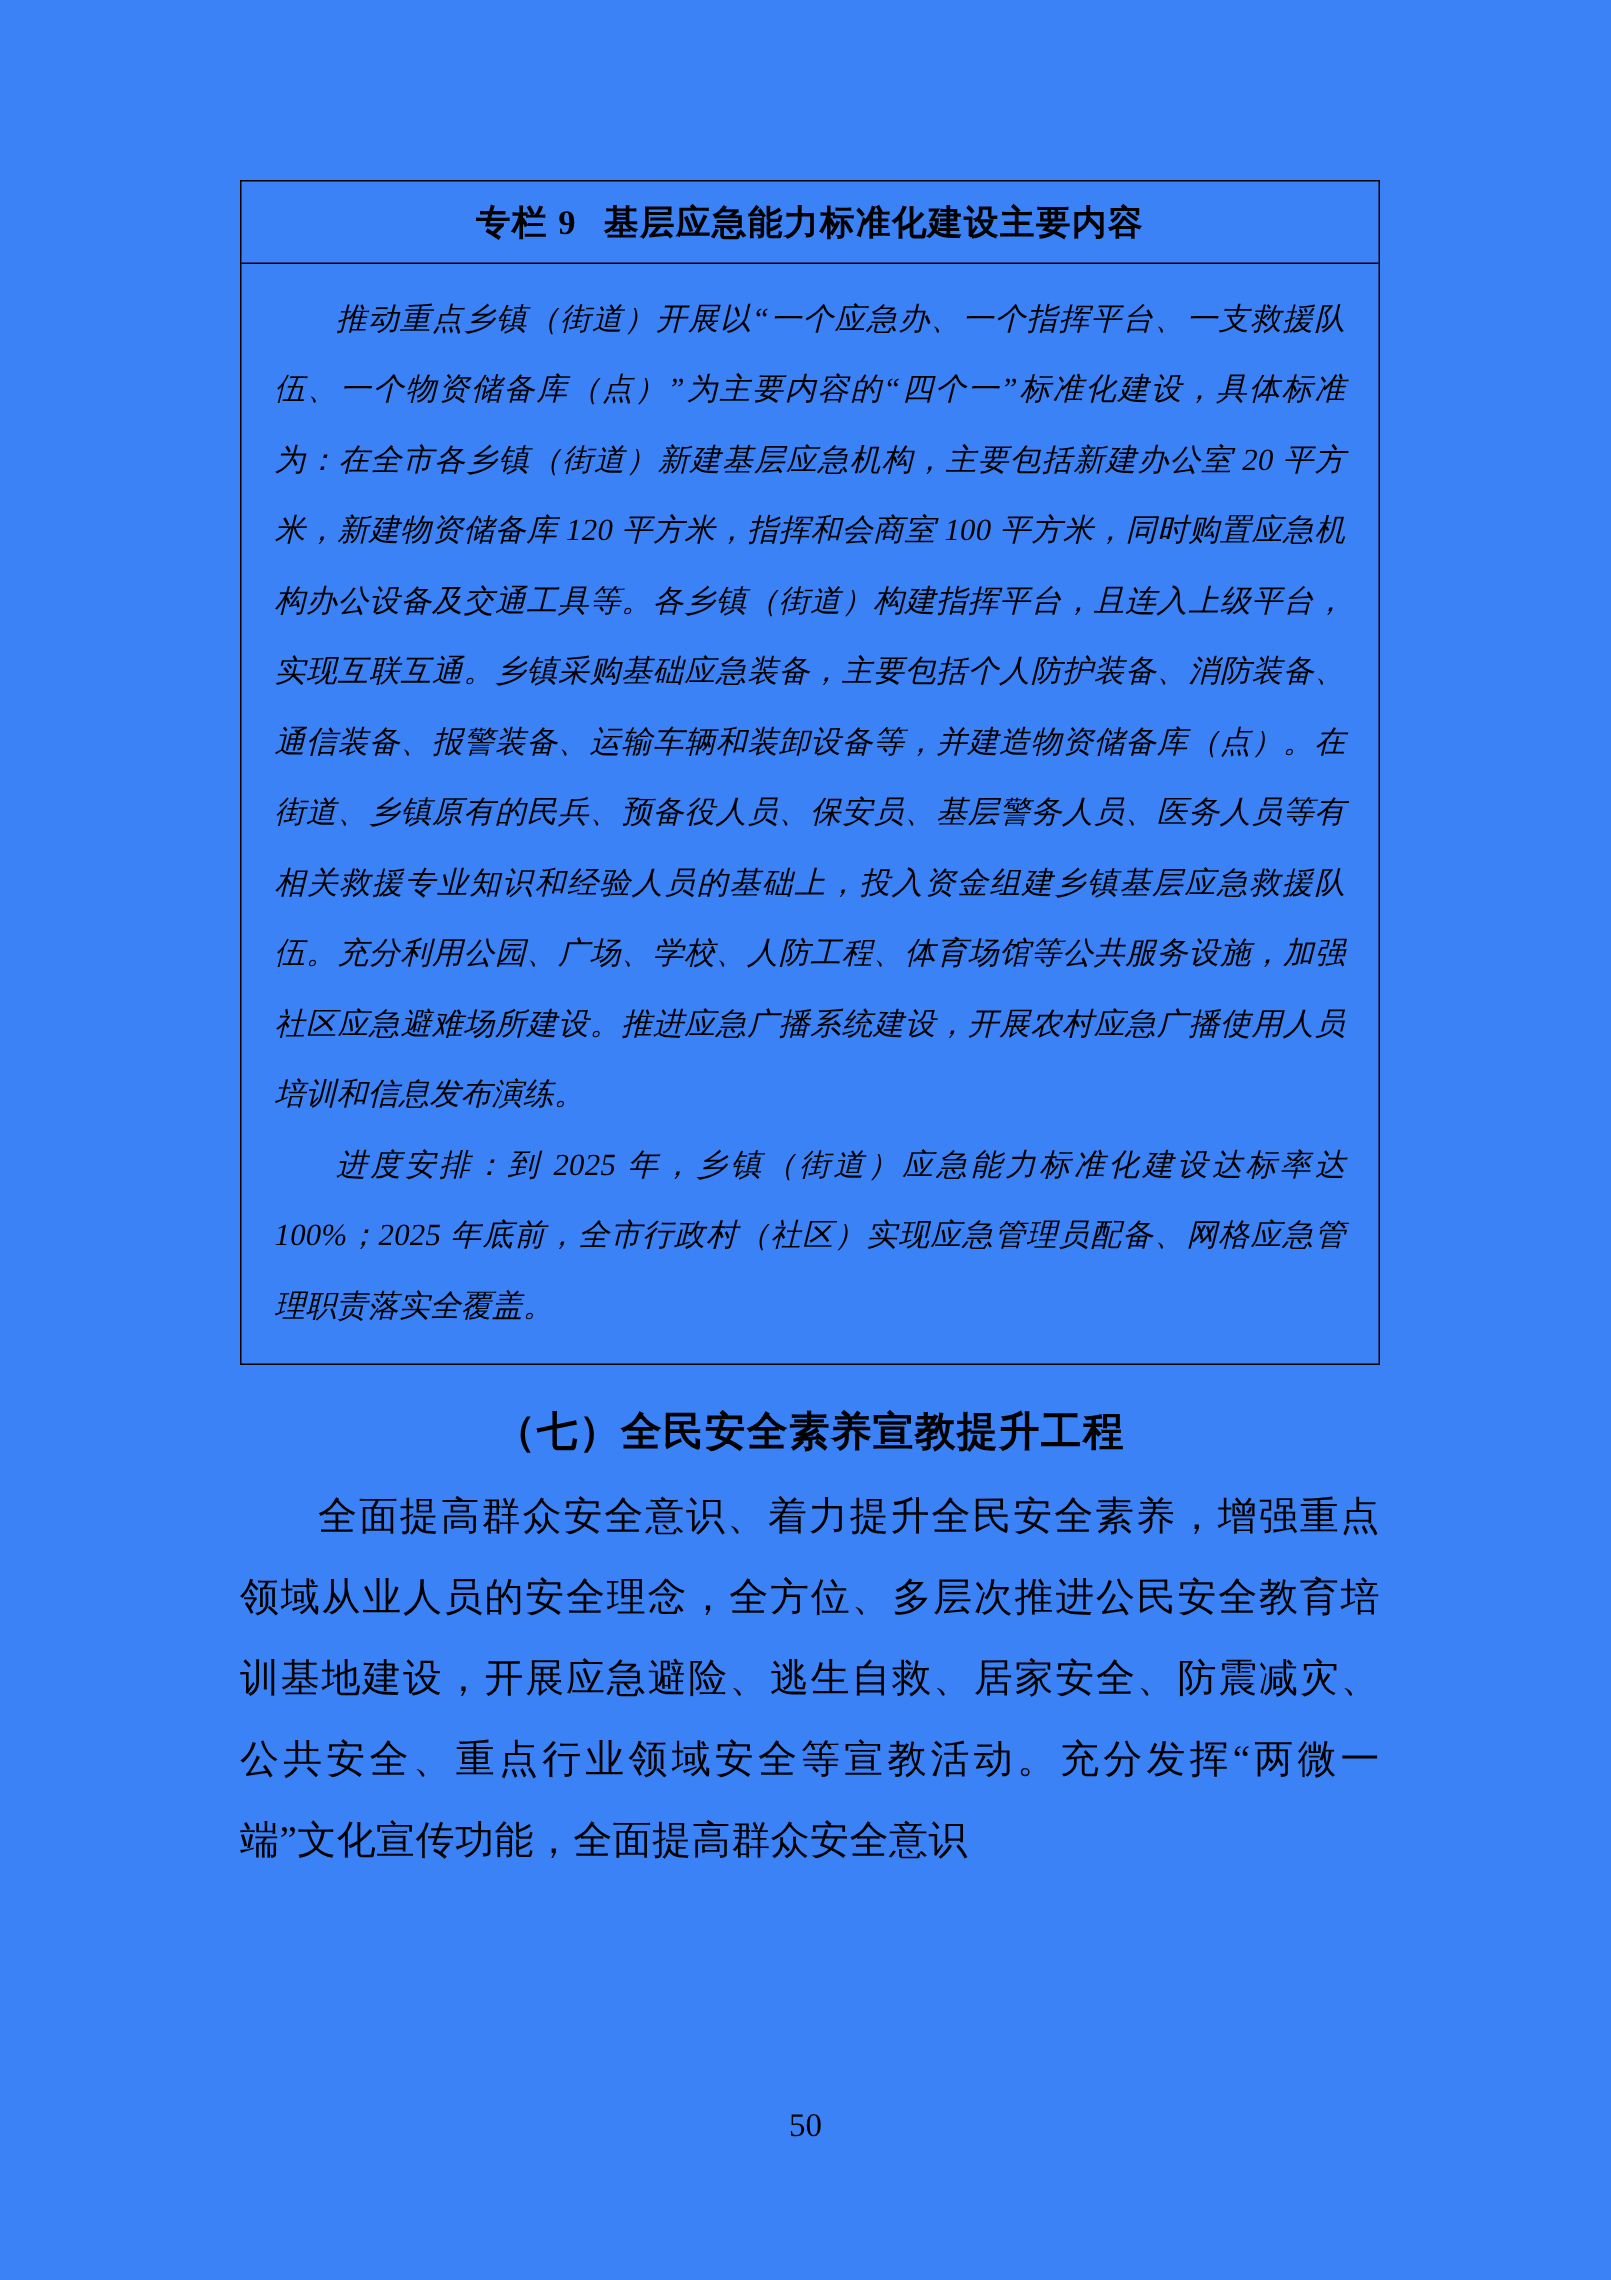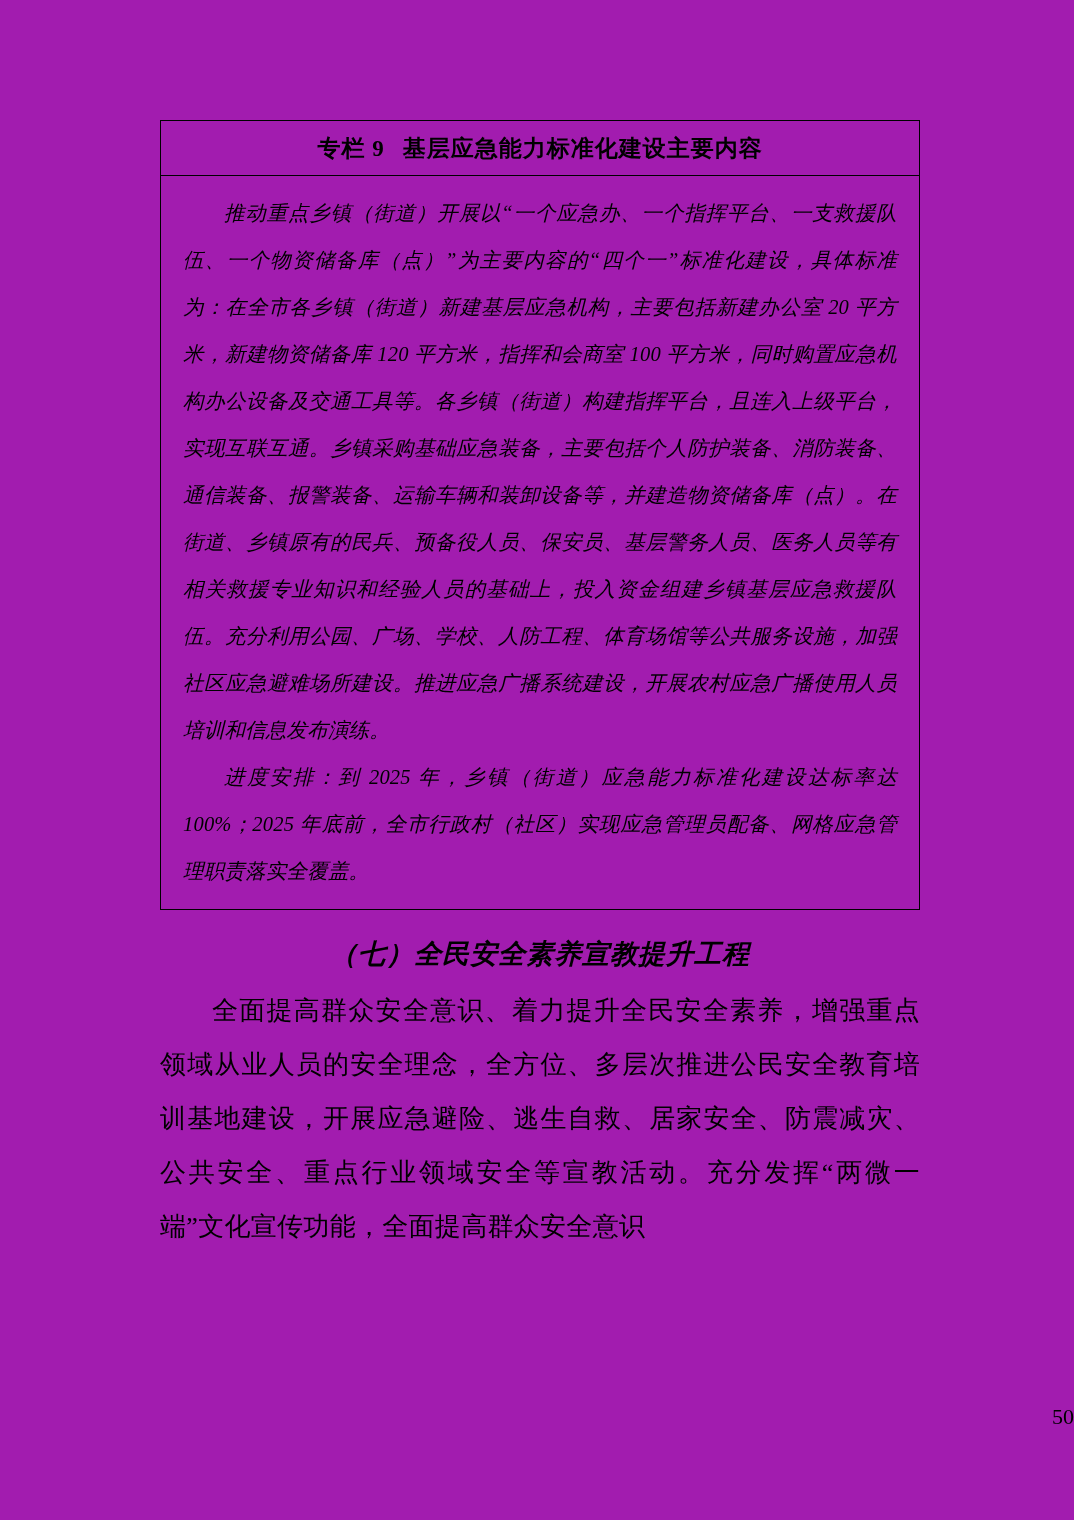--- a/index.html
+++ b/index.html
@@ -4,21 +4,21 @@
 <style>
   html, body {
     margin: 0;
     padding: 0;
     background: #ffffff;
   }
   .page {
     position: relative;
     width: 1074px;
     height: 1520px;
-    background: #a21caf;
+    background: #3b82f6;
     font-family: "Liberation Serif", "DejaVu Serif", serif;
     color: #000000;
     box-sizing: border-box;
   }
   .content {
     position: absolute;
     left: 160px;
     top: 120px;
     width: 760px;
   }
@@ -56,40 +56,39 @@
     font-style: italic;
   }
   
   .section-title {
     margin-top: 26px;
     text-align: center;
     font-weight: bold;
     font-size: 27px;
     font-family: "Liberation Sans", "DejaVu Sans", sans-serif;
     letter-spacing: 1px;
-    font-style: italic;
   }
   
   .body-para {
     margin-top: 12px;
     font-size: 26px;
     line-height: 54px;
     text-align: justify;
     text-justify: inter-ideograph;
     text-indent: 2em;
     letter-spacing: 0.3px;
     font-family: "Liberation Serif", "DejaVu Serif", serif;
   }
   
   .page-number {
     position: absolute;
     left: 0;
     right: 0;
     bottom: 90px;
-    text-align: right;
+    text-align: center;
     font-size: 22px;
     font-family: "Liberation Serif", "DejaVu Serif", serif;
   }
 </style>
 </head>
 <body>
 
 <div class="page">
 
   <div class="content">

